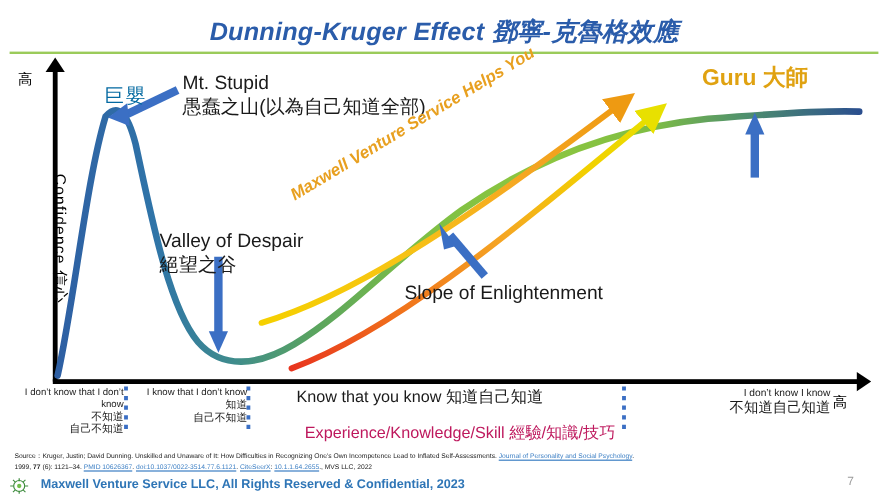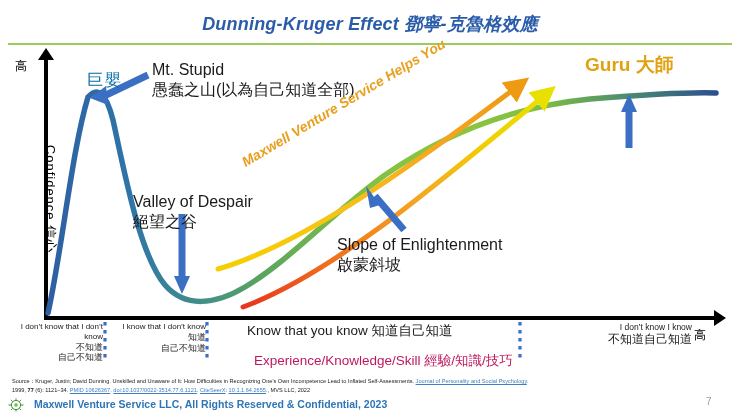--- a/index.html
+++ b/index.html
@@ -17,21 +17,21 @@
     background: #ffffff;
     overflow: hidden;
   }
   
   .title {
     position: absolute;
     left: 0;
     top: 12px;
     width: 740px;
     text-align: center;
-    font-size: 18px;
+    font-size: 21px;
     font-weight: bold;
     font-style: italic;
     color: #2A5CAA;
     letter-spacing: 0.2px;
   }
   .title-rule {
     position: absolute;
     left: 8px;
     top: 43px;
     width: 724px;
@@ -313,21 +313,20 @@
     <span class="l2">愚蠢之山(以為自己知道全部)</span>
   </div>
 
   <div class="ann valley">
     <span>Valley of Despair</span>
     <span class="l2">絕望之谷</span>
   </div>
 
   <div class="ann slope">
     <span>Slope of Enlightenment</span>
-    <span class="l2">啟蒙斜坡</span>
   </div>
 
 
   <div class="guru">Guru 大師</div>
 
   <div class="mvs-diag">Maxwell Venture Service Helps You</div>
 
   <div class="tick tick-a">
     <span class="en">I don’t know that I don’t know</span>
     <span class="zh">不知道</span>

